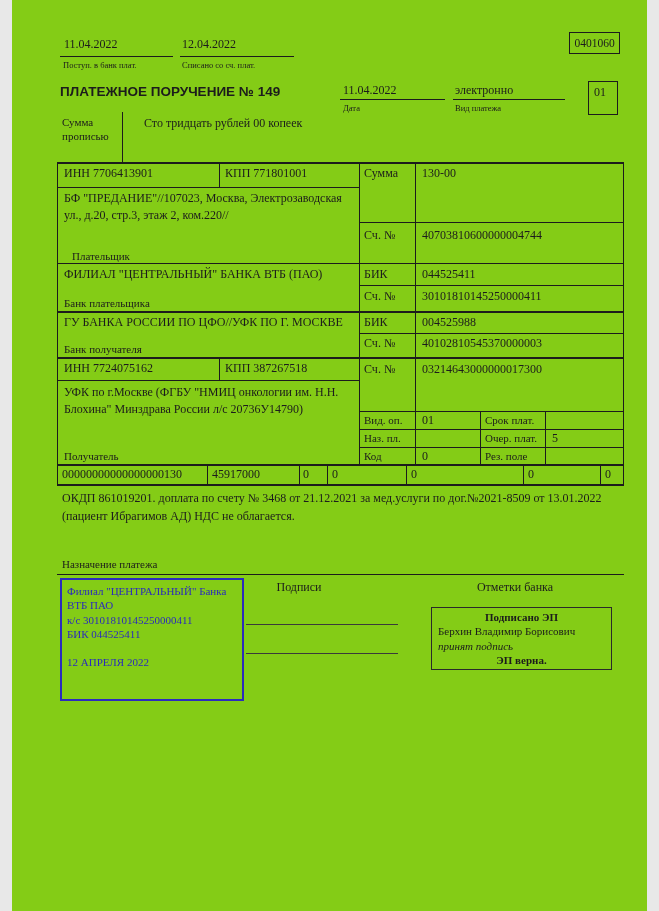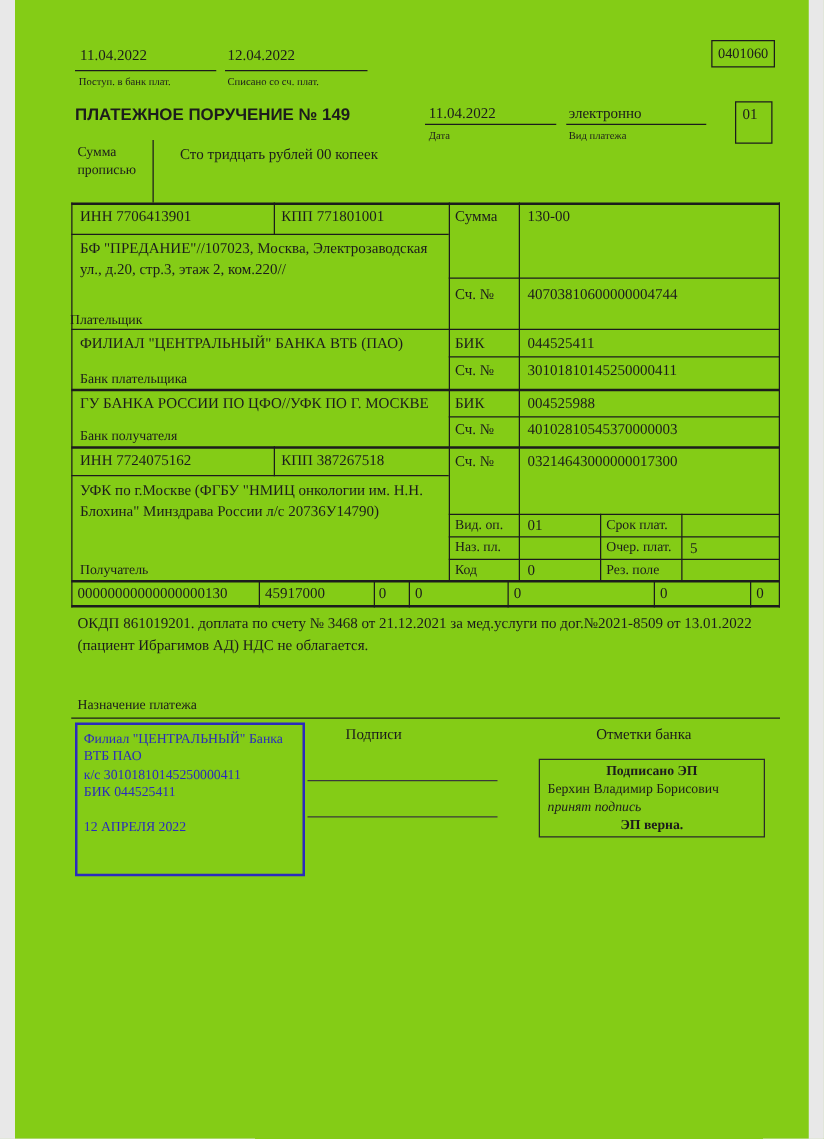--- a/index.html
+++ b/index.html
@@ -99,21 +99,21 @@
   <div class="vl" style="left:511px;top:464px;height:22px;"></div>
   <div class="vl" style="left:588px;top:464px;height:22px;"></div>
 
   <div class="t" style="left:52px;top:166px;">ИНН 7706413901</div>
   <div class="t" style="left:213px;top:166px;">КПП 771801001</div>
   <div class="t" style="left:352px;top:166px;">Сумма</div>
   <div class="t" style="left:410px;top:166px;">130-00</div>
   <div class="t wrapt" style="left:52px;top:190px;width:288px;line-height:1.45;">БФ "ПРЕДАНИЕ"//107023, Москва, Электрозаводская ул., д.20, стр.3, этаж 2, ком.220//</div>
   <div class="t" style="left:352px;top:228px;">Сч. №</div>
   <div class="t" style="left:410px;top:228px;">40703810600000004744</div>
-  <div class="t lbl" style="left:44px;top:250px;font-family:Liberation Serif, serif;">Плательщик</div>
+  <div class="t lbl" style="left:60px;top:250px;font-family:Liberation Serif, serif;">Плательщик</div>
 
   <div class="t" style="left:52px;top:267px;">ФИЛИАЛ "ЦЕНТРАЛЬНЫЙ" БАНКА ВТБ (ПАО)</div>
   <div class="t" style="left:352px;top:267px;">БИК</div>
   <div class="t" style="left:410px;top:267px;">044525411</div>
   <div class="t" style="left:352px;top:289px;">Сч. №</div>
   <div class="t" style="left:410px;top:289px;">30101810145250000411</div>
   <div class="t lbl" style="left:52px;top:297px;text-align:right;">Банк плательщика</div>
 
   <div class="t" style="left:52px;top:315px;">ГУ БАНКА РОССИИ ПО ЦФО//УФК ПО Г. МОСКВЕ</div>
   <div class="t" style="left:352px;top:315px;">БИК</div>

